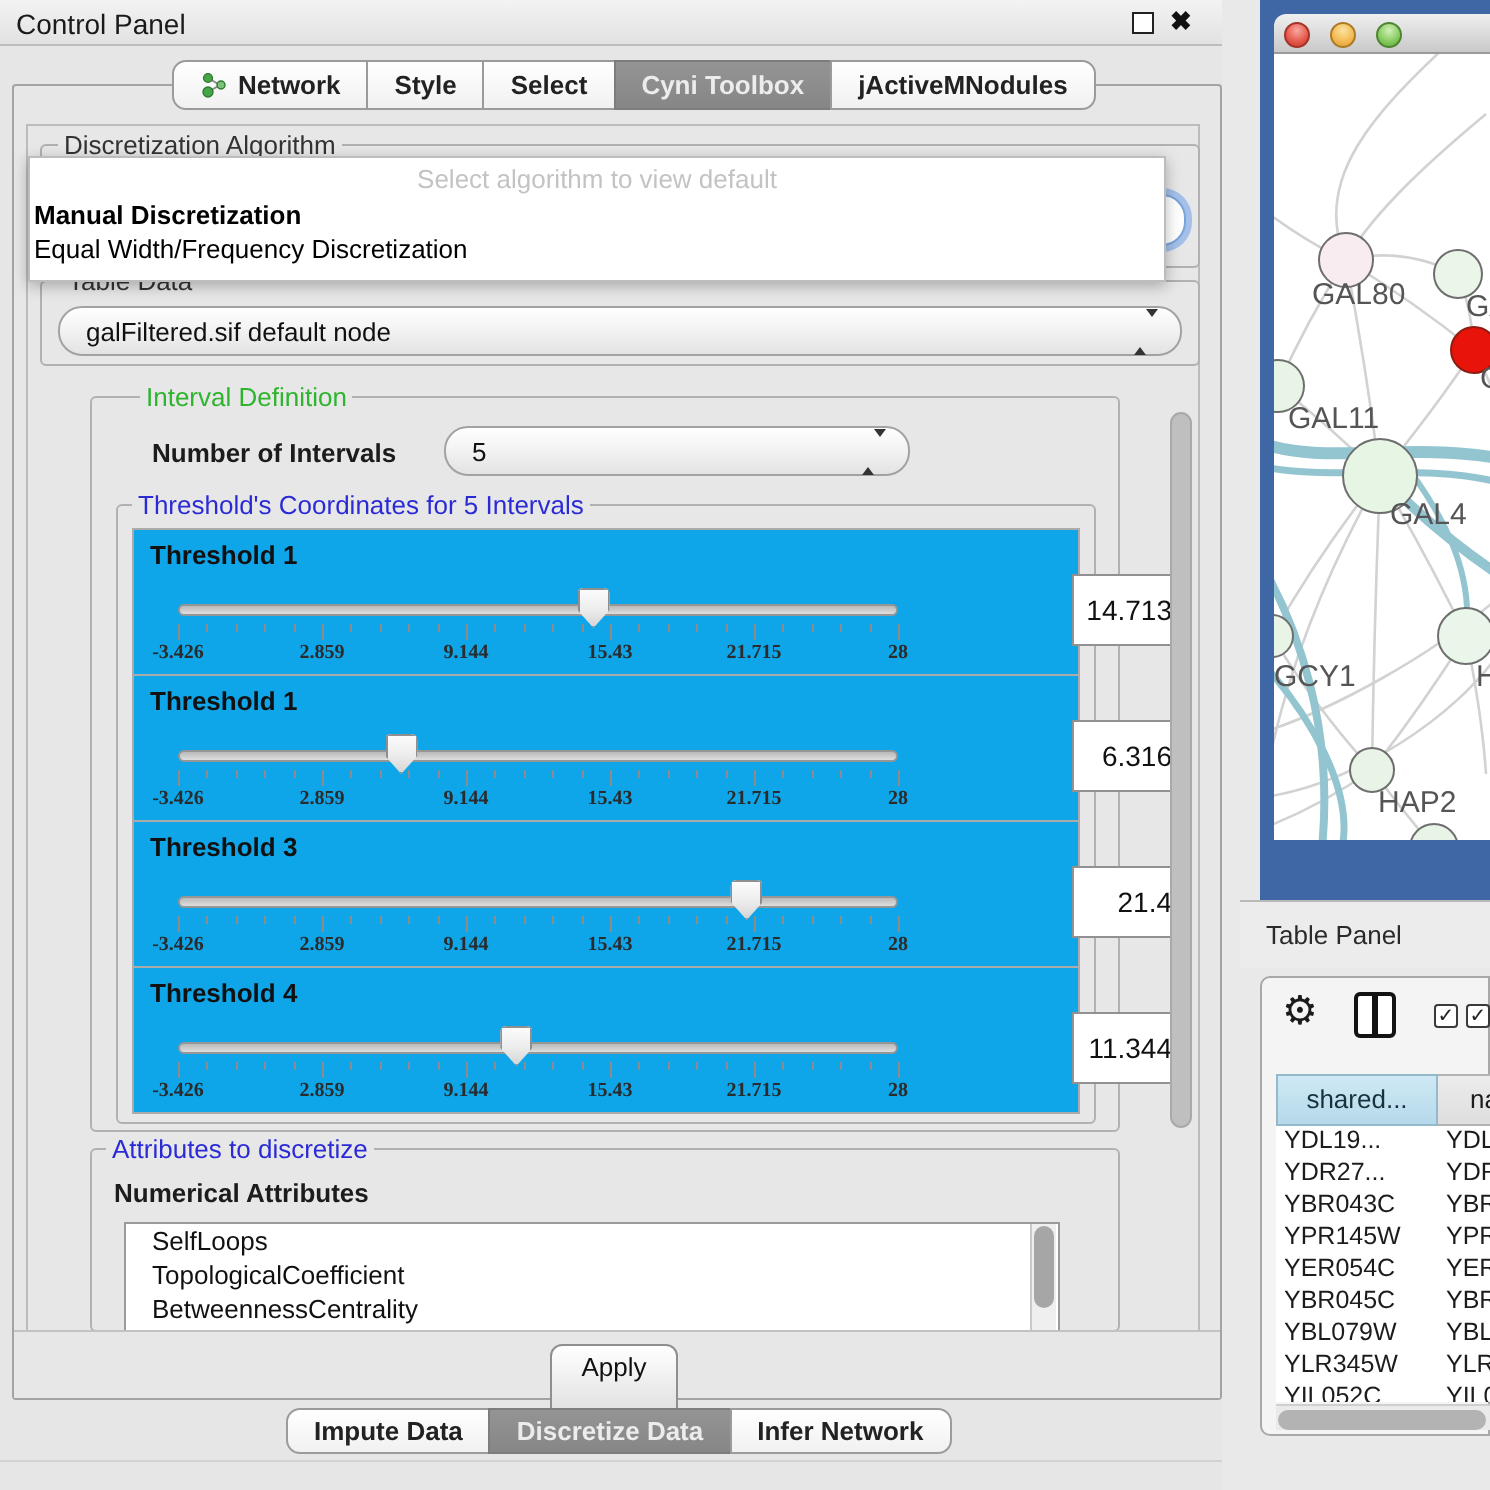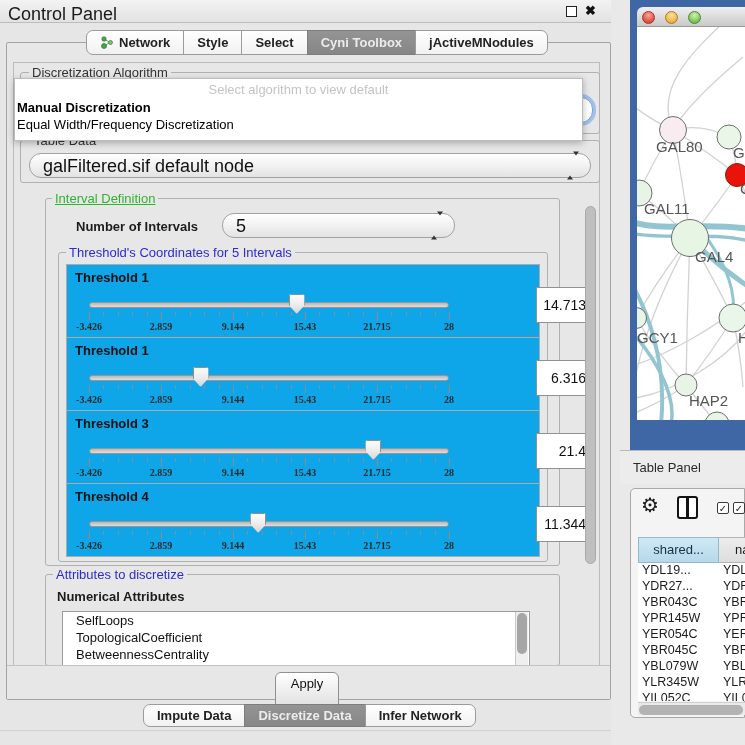--- a/index.html
+++ b/index.html
@@ -3,21 +3,21 @@
 <meta charset="utf-8">
 <style>
   * { margin:0; padding:0; box-sizing:border-box; }
   html,body { width:745px; height:745px; overflow:hidden; }
   body { font-family:"Liberation Sans", sans-serif; background:#e6e6e6; position:relative; color:#1c1c1c; }
   #root { position:absolute; inset:0; }
 
   
   .cp-titlebar { position:absolute; left:0; top:0; width:620px; height:23px;
     background:linear-gradient(#f3f3f3,#e2e2e2); border-bottom:1px solid #bdbdbd; }
-  .cp-title { position:absolute; left:8px; top:4px; font-size:18px; color:#1a1a1a; }
+  .cp-title { position:absolute; left:8px; top:4px; font-size:14px; color:#1a1a1a; }
   .float-icon { position:absolute; left:566px; top:6px; width:11px; height:11px; border:1.5px solid #222; background:#fff; }
   .close-icon { position:absolute; left:585px; top:3px; font-size:13px; font-weight:bold; color:#111; }
 
   .main-panel { position:absolute; left:6px; top:42px; width:605px; height:658px;
     background:#e7e7e7; border:1px solid #a3a3a3; border-radius:2px; }
   .inner-panel { position:absolute; left:13px; top:62px; width:587px; height:604px;
     border:1px solid #bcbcbc; background:#e7e7e7; }
 
   
   .tabbar { position:absolute; display:flex; z-index:30; }
@@ -30,21 +30,21 @@
   .top-tabs { left:86px; top:30px; height:25px; }
   .bottom-tabs { left:143px; top:704px; height:23px; }
   .net-icon { width:14px; height:13px; margin-right:5px; }
 
   
   .group { position:absolute; border:1px solid #b1b1b1; border-radius:3px; }
   .group-title { position:absolute; font-size:13px; background:#e7e7e7; padding:0 3px; line-height:14px; white-space:nowrap; }
   .t-green { color:#2eb42e; } .t-blue { color:#2b2bd6; } .t-dark { color:#333; }
 
   .aqua-combo { position:absolute; background:linear-gradient(#ffffff,#f3f3f3 45%,#e3e3e3);
-    border:1px solid #a2a2a2; border-radius:12px; font-size:18px; color:#111; }
+    border:1px solid #a2a2a2; border-radius:12px; font-size:13px; color:#111; }
   .aqua-combo .txt { position:absolute; left:13px; top:50%; transform:translateY(-50%); white-space:nowrap; }
   .spinner { position:absolute; right:11px; top:50%; transform:translateY(-50%); }
   .spinner .up { width:0; height:0; border-left:3.5px solid transparent; border-right:3.5px solid transparent; border-bottom:4.5px solid #333; margin-bottom:2px; }
   .spinner .down { width:0; height:0; border-left:3.5px solid transparent; border-right:3.5px solid transparent; border-top:4.5px solid #333; }
   .focus-ring { box-shadow:0 0 0 3px rgba(110,160,235,.55); border-color:#79a3dd; background:#fff; }
 
   
   .popup { position:absolute; left:14px; top:78px; width:569px; height:63px; background:#fff;
     border:1px solid #bdbdbd; box-shadow:0 2px 7px rgba(0,0,0,.28); z-index:40; }
   .popup-hint { position:absolute; top:3px; width:100%; text-align:center; font-size:13px; color:#c3c3c3; }
@@ -177,21 +177,21 @@
     <span class="group-title t-dark" style="left:10px; top:-7px;">Table Data</span>
     <div class="aqua-combo" style="left:8px; top:12px; width:562px; height:25px;">
       <span class="txt">galFiltered.sif default node</span>
       <span class="spinner"><span class="up"></span><span class="down"></span></span>
     </div>
   </div>
 
   <div class="main-vscroll-thumb"></div>
 
   <div class="group" style="left:45px; top:198px; width:515px; height:368px;">
-    <span class="group-title t-green" style="left:6px; top:-7px;text-decoration:underline;">Interval Definition</span>
+    <span class="group-title t-green" style="left:24px; top:-7px;">Interval Definition</span>
   </div>
   <span class="lbl bold" style="left:76px; top:219px;">Number of Intervals</span>
   <div class="aqua-combo" style="left:222px; top:213px; width:233px; height:25px;">
     <span class="txt">5</span>
     <span class="spinner"><span class="up"></span><span class="down"></span></span>
   </div>
 
   <div class="group" style="left:58px; top:252px; width:490px; height:310px;">
     <span class="group-title t-blue" style="left:7px; top:-7px;">Threshold's Coordinates for 5 Intervals</span>
   </div>

